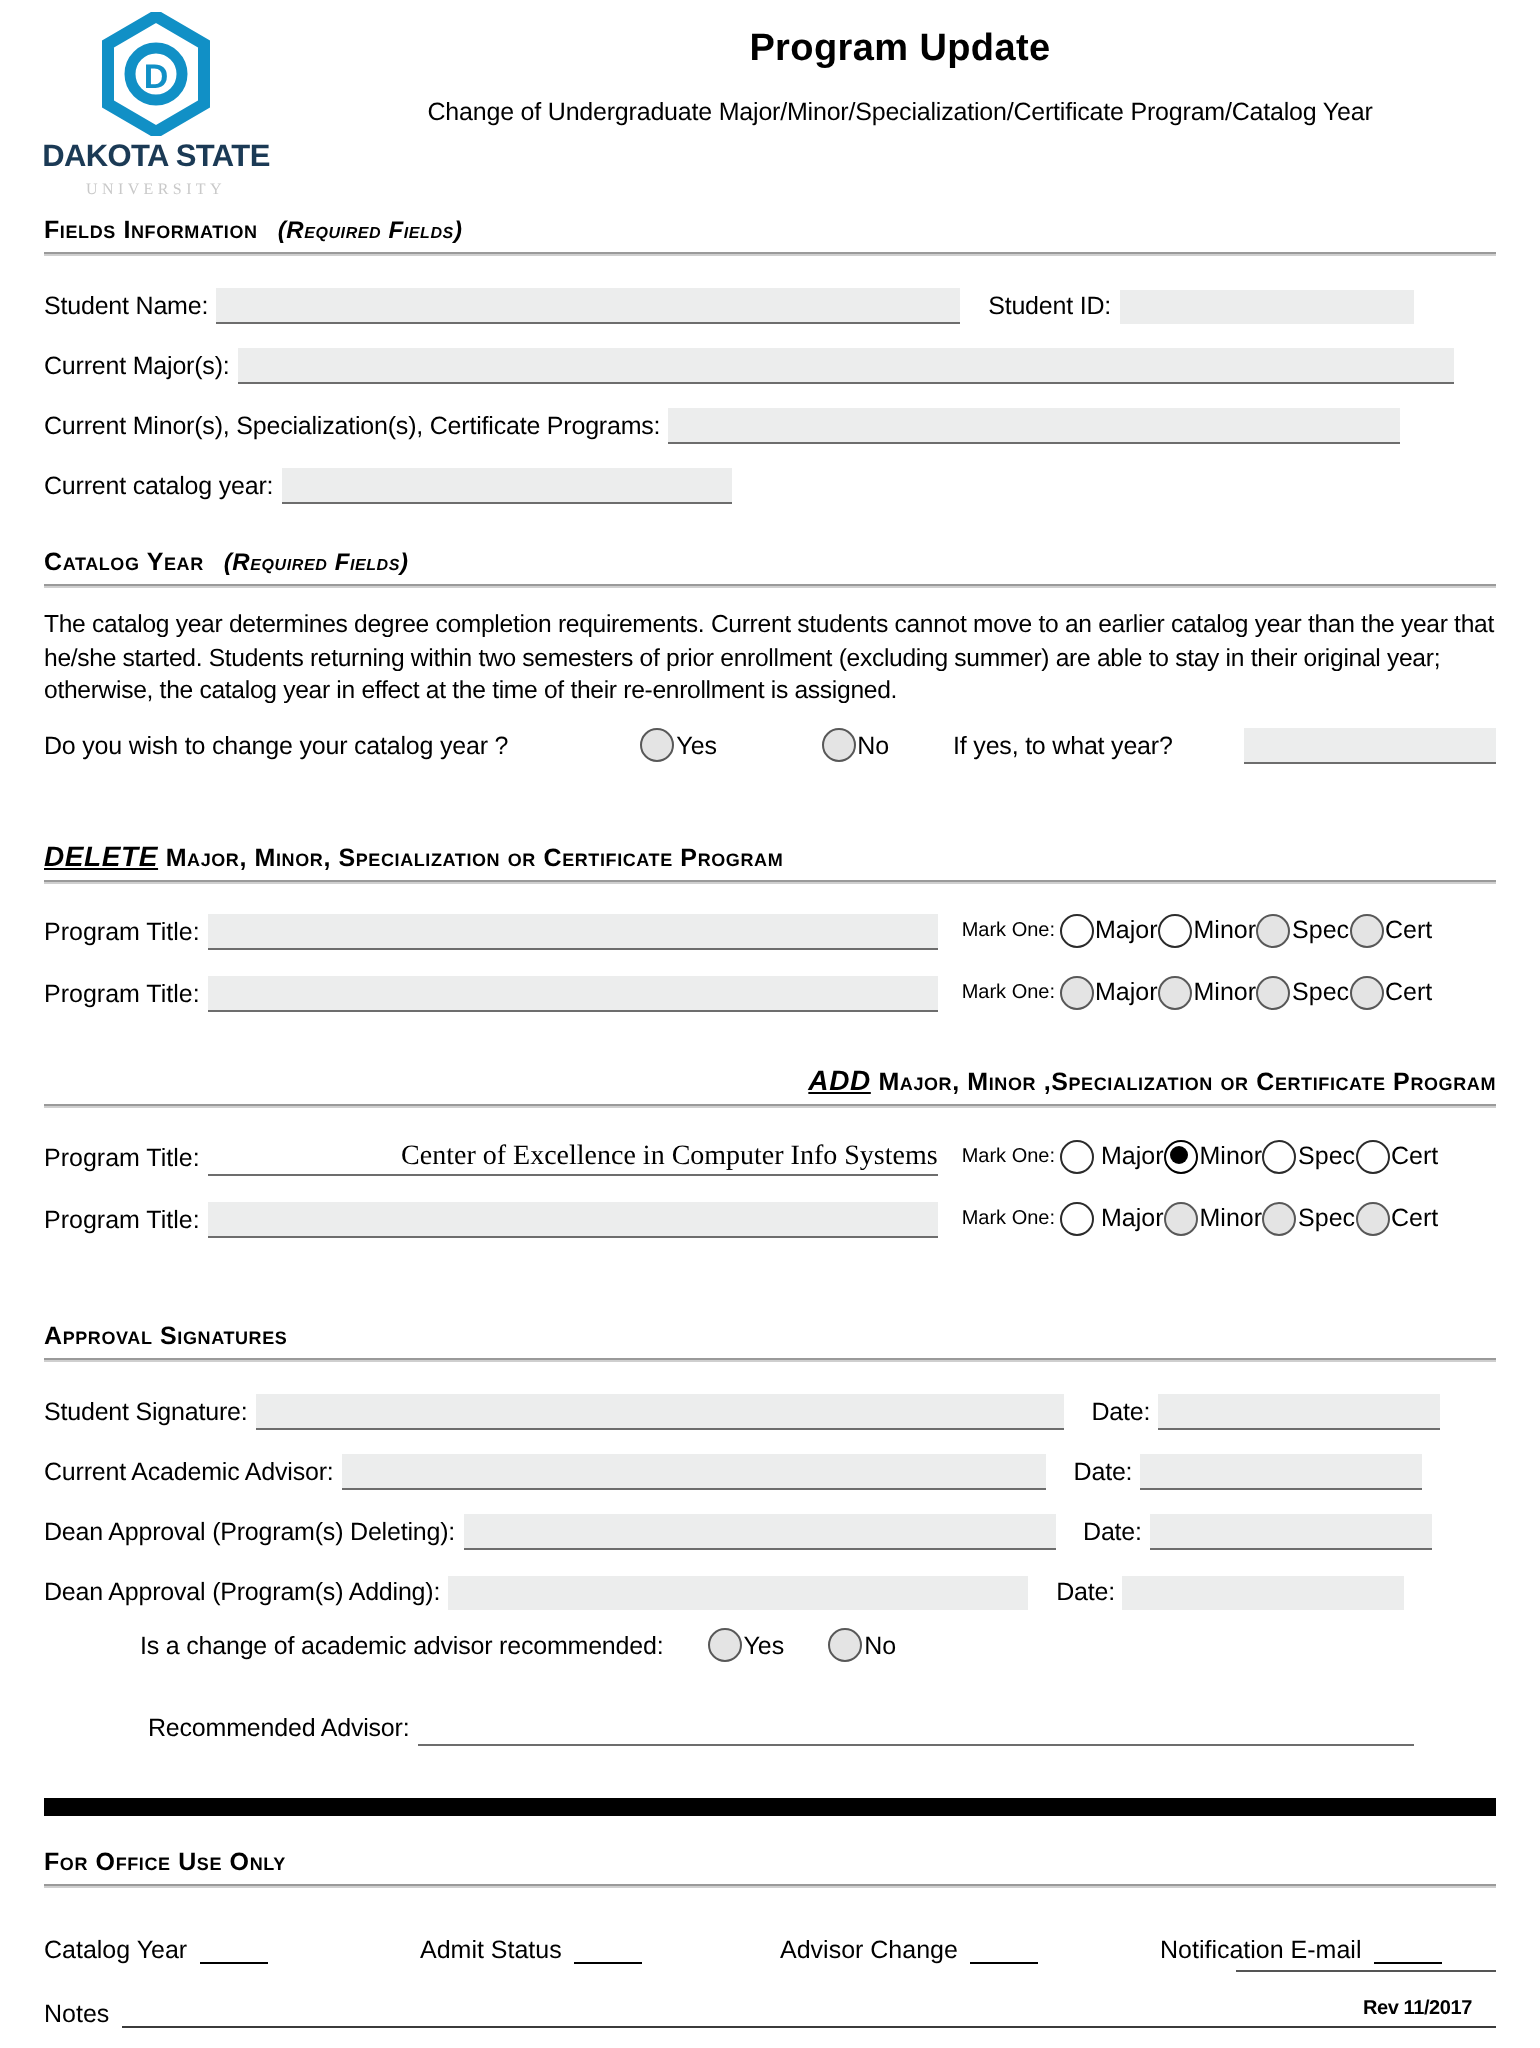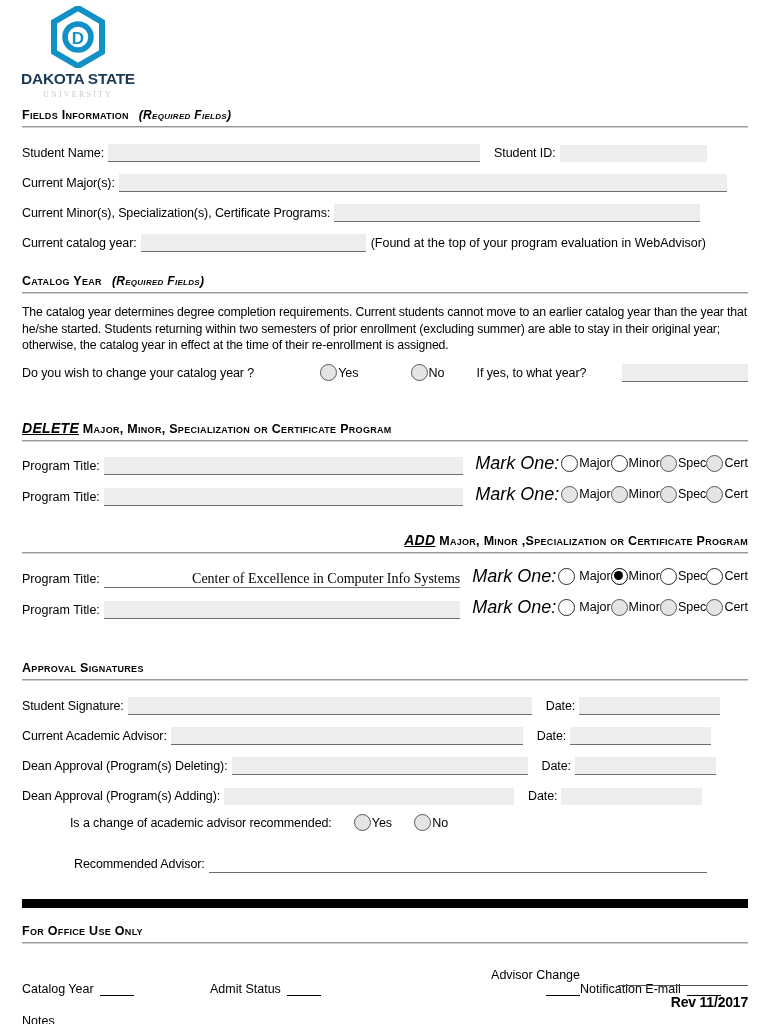--- a/index.html
+++ b/index.html
@@ -195,22 +195,21 @@
 
   
   .markone {
     display: flex;
     align-items: center;
     font-size: 12px;
     white-space: nowrap;
   }
   .markone .mo-lbl {
     margin-right: 2px;
-    font-size: 18px;
-    font-style: italic;
+    font-size: 10px;
   }
   .mo-item {
     display: flex;
     align-items: center;
     font-size: 12.2px;
   }
 
   
   .prow {
     display: flex;
@@ -247,23 +246,23 @@
     margin-left: 6px;
   }
   .notes-line {
     flex: 1;
     border-bottom: 1.1px solid #3b3b3b;
     height: 13px;
     margin-left: 6px;
   }
   .rev {
     position: absolute;
-    right: 22px;
+    right: 34px;
     bottom: 14px;
-    font-size: 14px;
+    font-size: 10px;
     font-weight: bold;
     letter-spacing: -0.2px;
   }
   .footer-rule {
     position: absolute;
     right: 22px;
     bottom: 38px;
     width: 130px;
     border-top: 1px solid #555;
   }
@@ -276,20 +275,24 @@
   <div class="header">
     <div class="logo-block">
       <svg class="logo-hex" viewBox="0 0 56 62">
         <polygon points="28,2 52,16 52,46 28,60 4,46 4,16" fill="none" stroke="#1190c6" stroke-width="6"></polygon>
         <circle cx="28" cy="31" r="13" fill="none" stroke="#1190c6" stroke-width="5.5"></circle>
         <text x="28" y="38" text-anchor="middle" font-family="Liberation Sans, sans-serif" font-size="17" font-weight="bold" fill="#1190c6">D</text>
       </svg>
       <div class="logo-word">DAKOTA STATE</div>
       <div class="logo-sub">UNIVERSITY</div>
     </div>
+    <div class="title-block">
+      <div class="form-title">Program Update</div>
+      <div class="form-subtitle">Change of Undergraduate Major/Minor/Specialization/Certificate Program/Catalog Year</div>
+    </div>
   </div>
 
   <div class="section" style="margin-top:8px;">
     <div class="sec-head">
       <span>Fields Information</span><span class="req">(Required Fields)</span>
     </div>
     <div class="sec-rule"></div>
 
     <div class="row" style="height:32px;">
       <span class="lbl">Student Name:</span>
@@ -314,21 +317,20 @@
       <div class="fld" style="width:366px;">
         <div class="fld-val"></div>
       </div>
     </div>
 
     <div class="row" style="height:30px;">
       <span class="lbl">Current catalog year:</span>
       <div class="fld" style="width:225px;">
         <div class="fld-val"></div>
       </div>
-      <span class="note">(Found at the top of your program evaluation in WebAdvisor)</span>
     </div>
   </div>
 
   <div class="section" style="margin-top:22px;">
     <div class="sec-head">
       <span>Catalog Year</span><span class="req">(Required Fields)</span>
     </div>
     <div class="sec-rule"></div>
 
     <div class="para">The catalog year determines degree completion requirements. Current students cannot move to an earlier catalog year than the year that he/she started. Students returning within two semesters of prior enrollment (excluding summer) are able to stay in their original year; otherwise, the catalog year in effect at the time of their re-enrollment is assigned.</div>
@@ -550,21 +552,21 @@
 
     <div class="office-row" style="margin-top:24px;">
       <span class="office-item" style="width:188px;">
         <span>Catalog Year</span>
         <span class="blank-short"></span>
       </span>
       <span class="office-item" style="width:180px;">
         <span>Admit Status</span>
         <span class="blank-short"></span>
       </span>
-      <span class="office-item" style="width:190px;flex-direction:column;">
+      <span class="office-item" style="width:190px;">
         <span>Advisor Change</span>
         <span class="blank-short"></span>
       </span>
       <span class="office-item">
         <span>Notification E-mail</span>
         <span class="blank-short"></span>
       </span>
     </div>
 
     <div class="office-row" style="margin-top:18px;">

